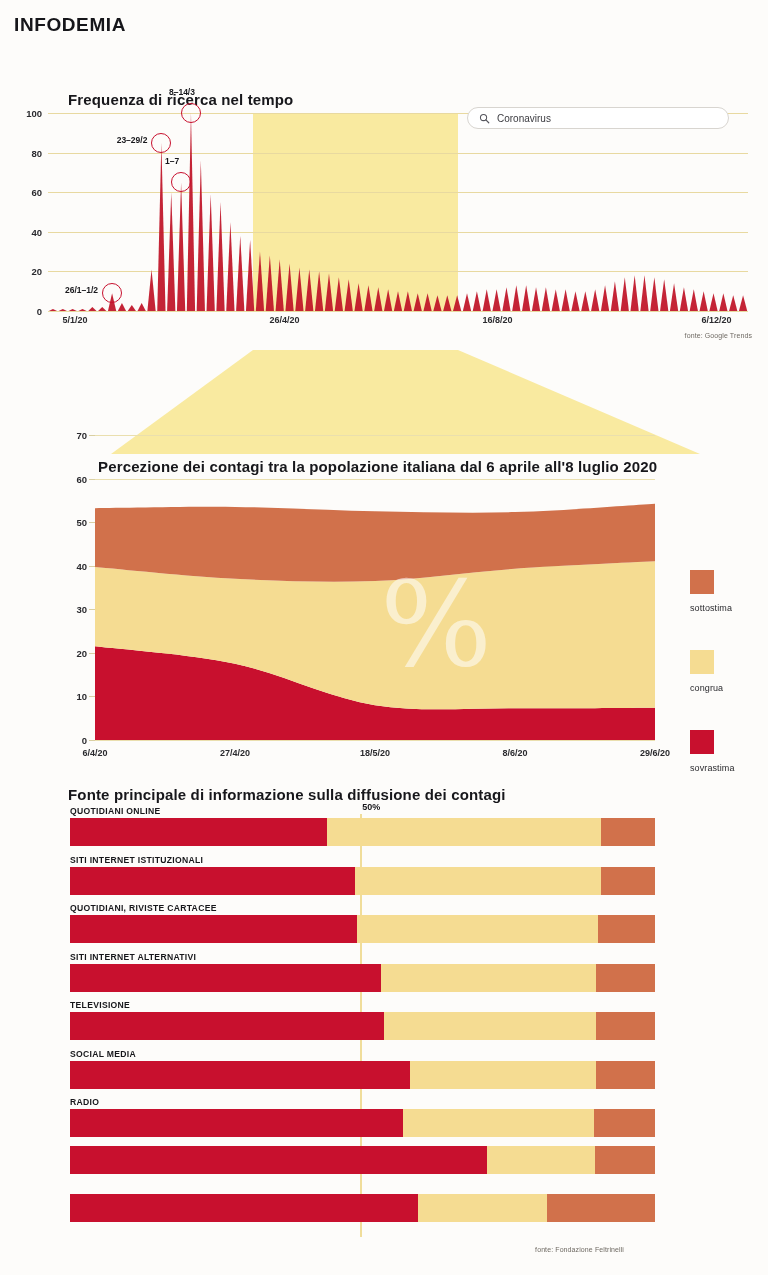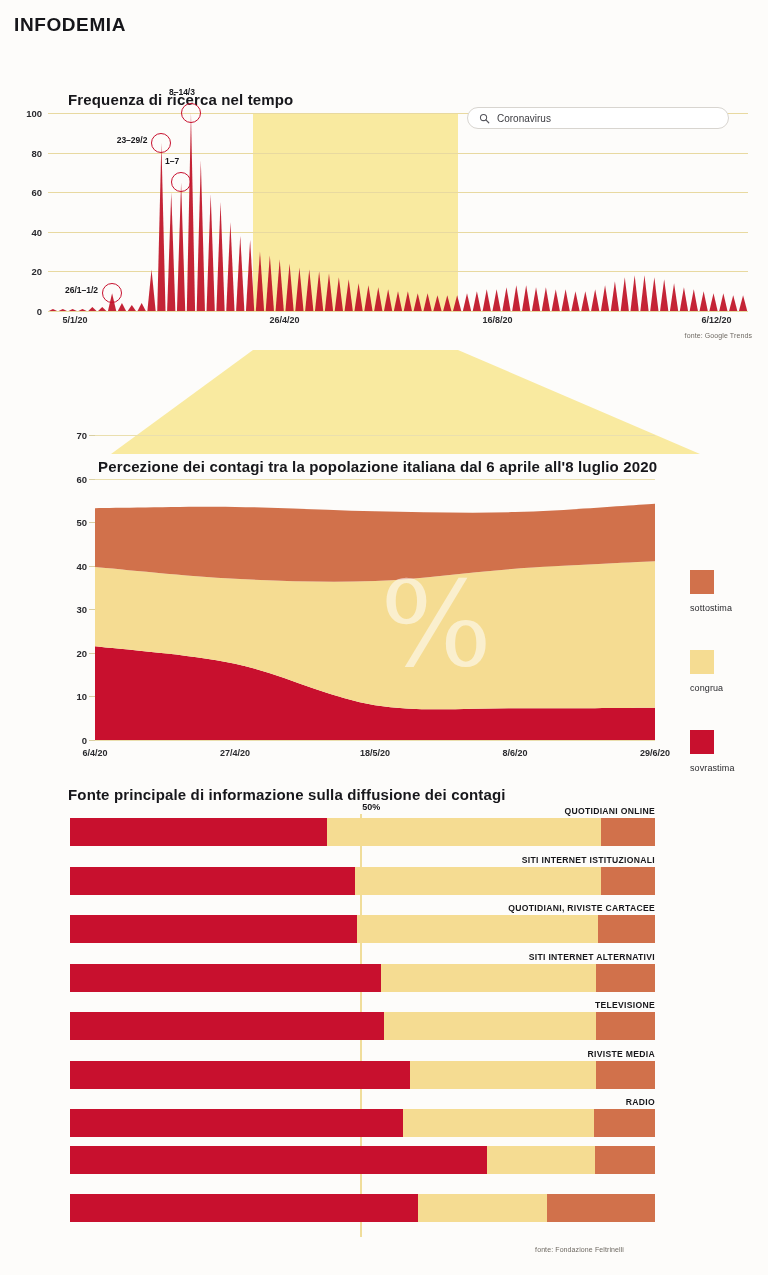--- a/index.html
+++ b/index.html
@@ -88,21 +88,21 @@
   #chart3{position:absolute;left:0;top:782px;width:640px;height:493px;}
   #c3-title{position:absolute;left:68px;top:4px;}
   #c3-area{position:absolute;left:70px;top:24px;width:585px;height:435px;}
   #c3-50line{
     position:absolute;left:49.6%;top:8px;bottom:4px;width:1.4px;background:#f0dd9a;
   }
   #c3-50lab{
     position:absolute;left:49.6%;top:-4px;font-size:9px;font-weight:bold;
     color:#18181c;margin-left:2px;
   }
-  .c3-row{position:absolute;left:0;width:585px;text-align:right;}
+  .c3-row{position:absolute;left:0;width:585px;}
   .c3-name{
     font-size:8.6px;font-weight:bold;letter-spacing:.3px;color:#17171b;
     margin-bottom:2px;white-space:nowrap;
   }
   .c3-bar{height:28px;width:100%;display:flex;position:relative;}
   .c3-seg{height:100%;}
   #c3-src{position:absolute;right:16px;top:464px;}
 </style>
 </head>
 <body>
@@ -333,21 +333,21 @@
           </div>
           <div class="c3-row" style="top: 194px;">
             <div class="c3-name">TELEVISIONE</div>
             <div class="c3-bar">
               <div class="c3-seg" style="width: 53.6%; background: rgb(200, 16, 46);"></div>
               <div class="c3-seg" style="width: 36.4%; background: rgb(245, 220, 146);"></div>
               <div class="c3-seg" style="width: 10%; background: rgb(209, 113, 75);"></div>
             </div>
           </div>
           <div class="c3-row" style="top: 242.5px;">
-            <div class="c3-name">RIVISTE MEDIA</div>
+            <div class="c3-name">SOCIAL MEDIA</div>
             <div class="c3-bar">
               <div class="c3-seg" style="width: 58.2%; background: rgb(200, 16, 46);"></div>
               <div class="c3-seg" style="width: 31.8%; background: rgb(245, 220, 146);"></div>
               <div class="c3-seg" style="width: 10%; background: rgb(209, 113, 75);"></div>
             </div>
           </div>
           <div class="c3-row" style="top: 291px;">
             <div class="c3-name">RADIO</div>
             <div class="c3-bar">
               <div class="c3-seg" style="width: 57%; background: rgb(200, 16, 46);"></div>

